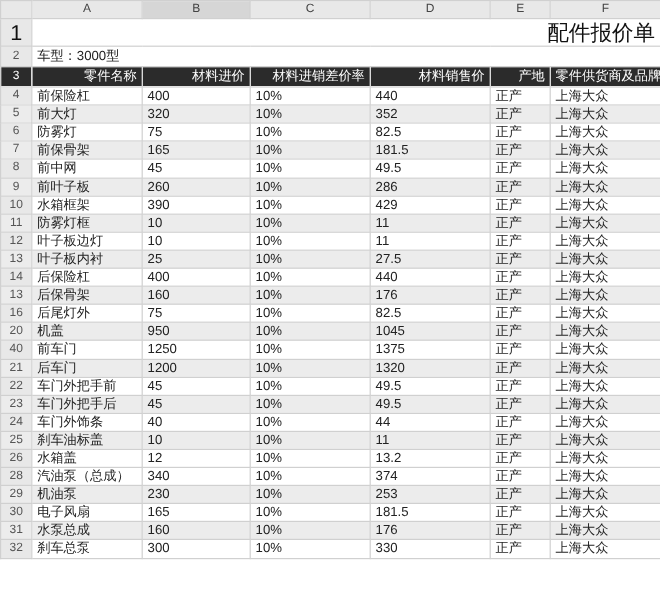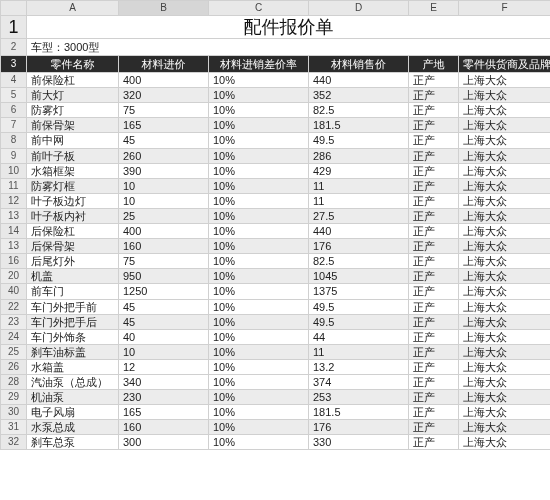--- a/index.html
+++ b/index.html
@@ -39,35 +39,35 @@
   .colhead {
     background: #e8e8e8;
     text-align: center !important;
     color: #444;
     font-size: 10px;
     border-bottom: 1px solid #bbb;
   }
   .colB { background: #d6d6d6 !important; }
   .title-row td {
     font-size: 18px;
-    text-align: center;
+    text-align: right;
     height: 22px;
     line-height: 22px;
     color: #111;
   }
   .model-row td {
     height: 16px;
     line-height: 16px;
   }
   .header-row td {
     background: #2b2b2b;
     color: #fff;
     height: 16px;
     line-height: 16px;
-    text-align: center;
+    text-align: right;
   }
   .data-row.alt td { background: #ececec; }
   .c-A { width: 92px; }
   .c-B { width: 90px; }
   .c-C { width: 100px; }
   .c-D { width: 100px; }
   .c-E { width: 50px; }
   .c-F { width: 92px; }
 </style>
 </head>
@@ -238,20 +238,29 @@
       </tr>
       <tr class="data-row">
         <td class="rowhead">40</td>
         <td>前车门</td>
         <td>1250</td>
         <td>10%</td>
         <td>1375</td>
         <td>正产</td>
         <td>上海大众</td>
       </tr>
+      <tr class="data-row alt">
+        <td class="rowhead">21</td>
+        <td>后车门</td>
+        <td>1200</td>
+        <td>10%</td>
+        <td>1320</td>
+        <td>正产</td>
+        <td>上海大众</td>
+      </tr>
       <tr class="data-row">
         <td class="rowhead">22</td>
         <td>车门外把手前</td>
         <td>45</td>
         <td>10%</td>
         <td>49.5</td>
         <td>正产</td>
         <td>上海大众</td>
       </tr>
       <tr class="data-row alt">

